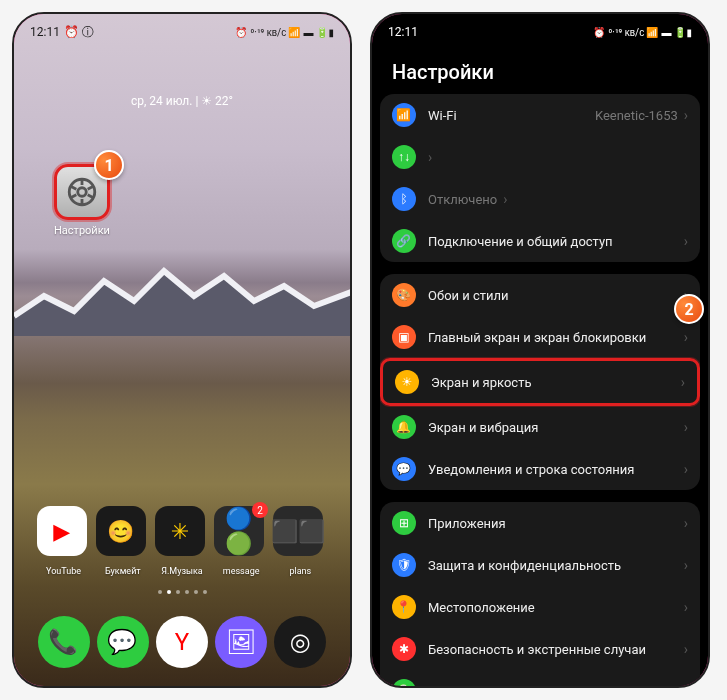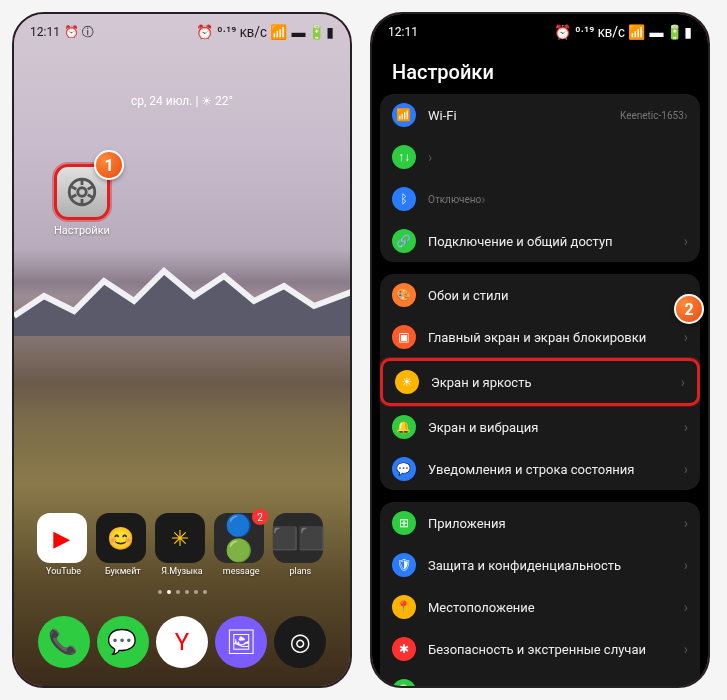--- a/index.html
+++ b/index.html
@@ -33,21 +33,21 @@
   .mountains {
     position: absolute; top: 36%; left: 0; right: 0; height: 80px;
   }
   .statusbar {
     position: relative; height: 30px; display: flex;
     justify-content: space-between; align-items: center;
     padding: 6px 16px 0; font-size: 12px; color: #1a1a1a; z-index: 5;
   }
   .statusbar.dark { color: #fff; }
   .status-left { display: flex; gap: 4px; align-items: center; }
-  .status-right { display: flex; gap: 3px; align-items: center; font-size: 14px; text-align: center; }
+  .status-right { display: flex; gap: 3px; align-items: center; font-size: 10px; text-align: center; }
   .weather-widget {
     position: relative; text-align: center; margin-top: 50px;
     color: #fff; font-size: 12px; z-index: 5;
   }
   .settings-icon-wrap {
     position: absolute; top: 150px; left: 40px; z-index: 10;
     text-align: center;
   }
   .settings-icon {
     width: 56px; height: 56px; border-radius: 14px;
@@ -67,21 +67,21 @@
   .app-row {
     position: absolute; bottom: 110px; left: 0; right: 0;
     display: flex; justify-content: space-around; padding: 0 20px; z-index: 5;
   }
   .app { text-align: center; width: 54px; }
   .app-icon {
     width: 50px; height: 50px; border-radius: 13px;
     display: flex; align-items: center; justify-content: center;
     font-size: 22px; position: relative;
   }
-  .app-label { color: #fff; font-size: 9px; margin-top: 3px; text-shadow: 0 1px 2px rgba(0,0,0,0.5);}
+  .app-label { color: #fff; font-size: 9px; margin-top: 10px; text-shadow: 0 1px 2px rgba(0,0,0,0.5);}
   .mini-badge {
     position: absolute; top: -4px; right: -4px; width: 16px; height: 16px;
     background: #ff3030; color: #fff; border-radius: 50%;
     font-size: 10px; display: flex; align-items: center; justify-content: center;
   }
   .page-dots {
     position: absolute; bottom: 92px; left: 0; right: 0;
     display: flex; justify-content: center; gap: 5px; z-index: 5;
   }
   .dot { width: 4px; height: 4px; border-radius: 50%; background: rgba(255,255,255,0.5);}
@@ -111,21 +111,21 @@
   .row {
     display: flex; align-items: center; padding: 9px 12px;
     font-size: 13px; position: relative;
   }
   .row-icon {
     width: 24px; height: 24px; border-radius: 50%;
     display: flex; align-items: center; justify-content: center;
     margin-right: 12px; font-size: 12px; flex-shrink: 0;
   }
   .row-label { flex: 1; color: #eee; }
-  .row-value { color: #777; font-size: 10px; }
+  .row-value { color: #777; font-size: 13px; margin-right: 6px; }
   .chevron { color: #555; font-size: 14px; }
   .row.highlighted {
     border: 3px solid #e02020; border-radius: 10px;
     box-shadow: 0 0 0 1px rgba(224,32,32,0.3);
   }
   .badge-2 {
     position: absolute; top: 280px; right: 4px; z-index: 20;
   }
 </style>
 </head>

